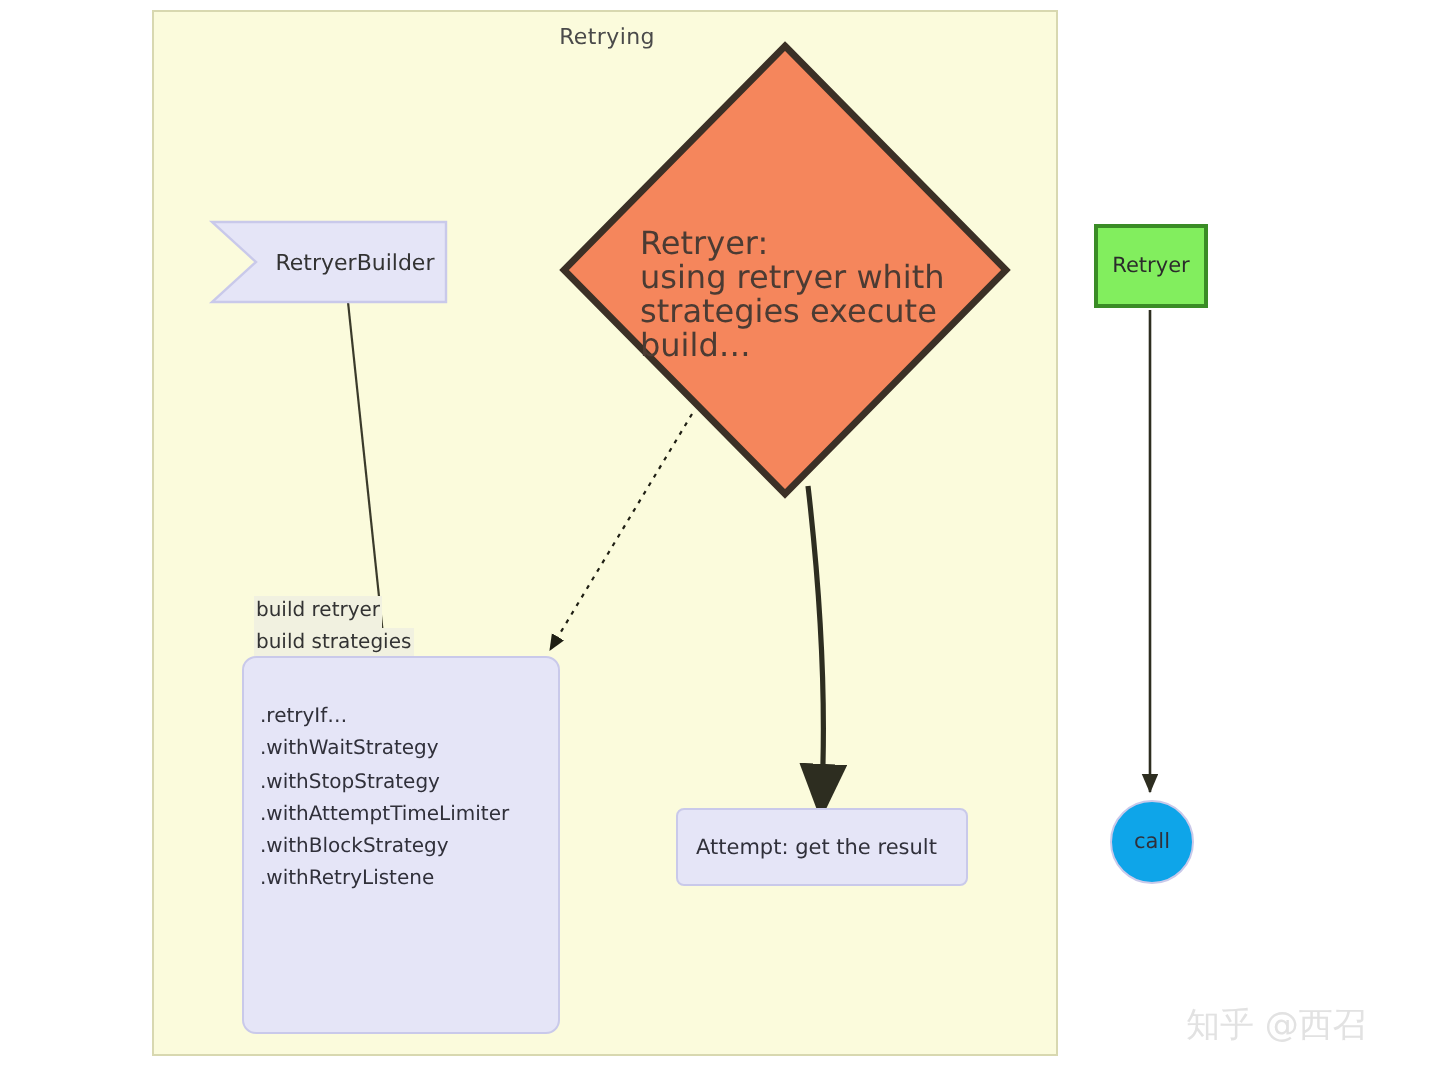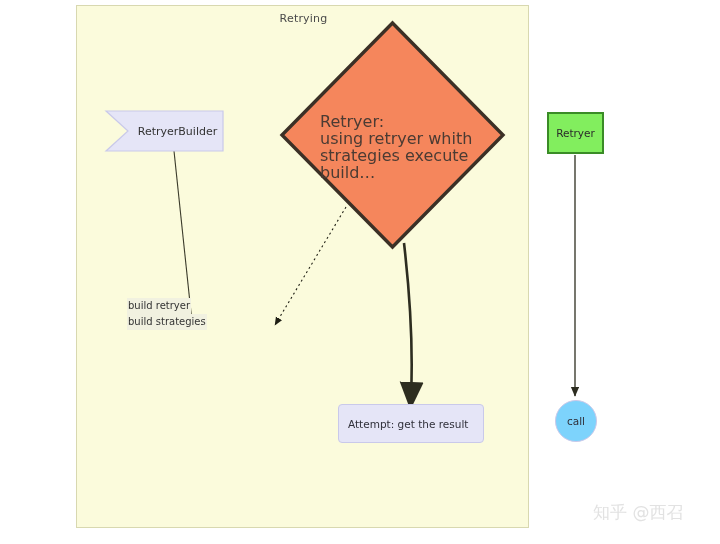--- a/index.html
+++ b/index.html
@@ -128,21 +128,21 @@
     justify-content: center;
     font-size: 10.5px;
     color: #2b2b2b;
   }
   .call-circle {
     left: 539px;
     top: 400px;
     width: 42px;
     height: 42px;
     border-radius: 50%;
-    background: #7dd3fc;
+    background: #0ea5e9;
     border: 1px solid #c9c9ea;
     display: flex;
     align-items: center;
     justify-content: center;
     font-size: 10.5px;
     color: #30303a;
   }
   .edge-label {
     position: absolute;
     left: 111px;
@@ -216,20 +216,30 @@
       <div>using retryer whith</div>
       <div>strategies execute build…</div>
     </div>
   </div>
 
   <div class="edge-label">
     <div><span>build retryer</span></div>
     <div><span>build strategies</span></div>
   </div>
 
+  <div class="node methods-box">
+    <div class="methods-list">
+      <div>.retryIf…</div>
+      <div>.withWaitStrategy</div>
+      <div>.withStopStrategy</div>
+      <div>.withAttemptTimeLimiter</div>
+      <div>.withBlockStrategy</div>
+      <div>.withRetryListene</div>
+    </div>
+  </div>
 
   <div class="node retryer-box">Retryer</div>
 
   <div class="node attempt-box">Attempt: get the result</div>
 
   <div class="node call-circle">call</div>
 
   <div class="watermark">知乎 @西召</div>
 
 </div>

